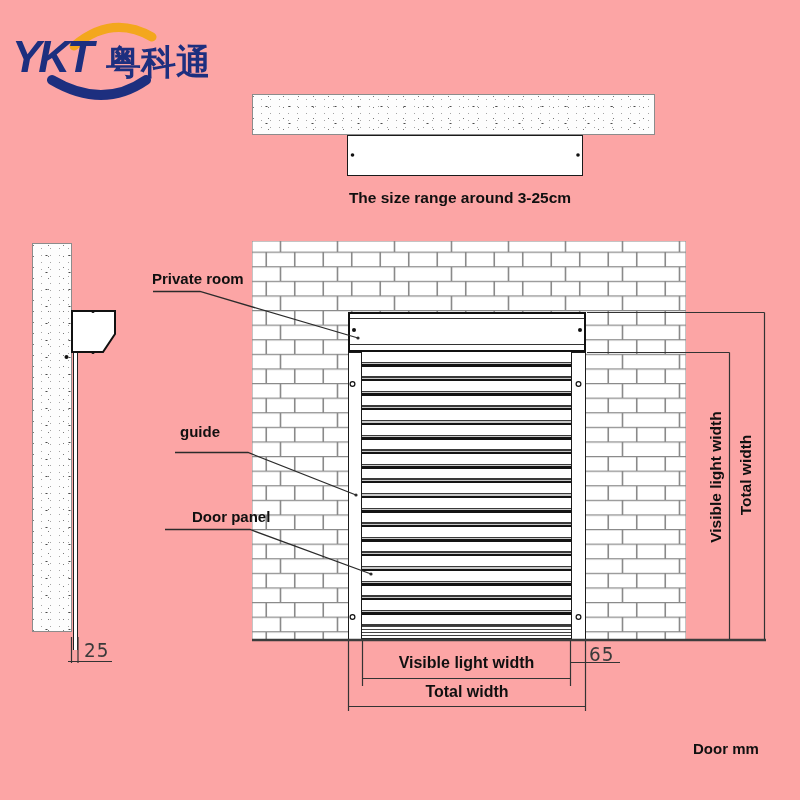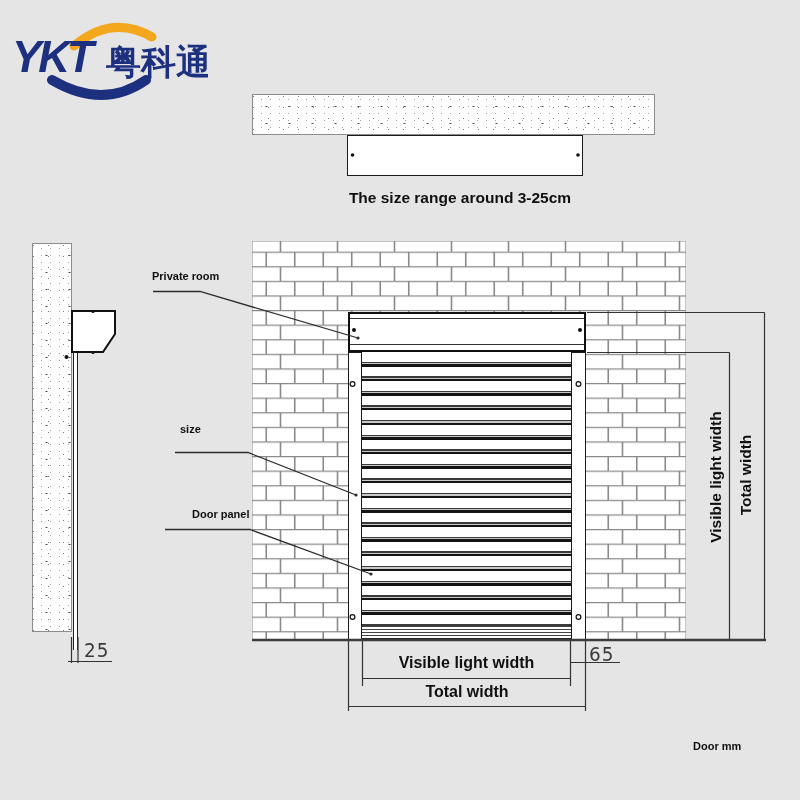--- a/index.html
+++ b/index.html
@@ -1,31 +1,31 @@
 <!DOCTYPE html>
 <html><head>
 <meta charset="utf-8">
 <style>
   html,body{margin:0;padding:0;background:#fff;}
-  #canvas{position:relative;width:800px;height:800px;background:#e5e5e5;overflow:hidden;
+  #canvas{position:relative;width:800px;height:800px;background:#fca5a5;overflow:hidden;
           font-family:"Liberation Sans",sans-serif;}
   .abs{position:absolute;}
   
   .speckle{
     background-color:#fdfdfd;
     background-image:
       radial-gradient(#4a4a4a 0.9px, transparent 1.1px),
       radial-gradient(#7a7a7a 0.8px, transparent 1.0px),
       radial-gradient(#a5a5a5 0.6px, transparent 0.8px);
     background-size:23px 17px, 15px 11px, 9px 7px;
     background-position:2px 3px, 8px 7px, 4px 1px;
     border:1px solid #8c8c8c;
     box-sizing:border-box;
   }
-  .lbl{position:absolute;font-weight:bold;font-size:11px;color:#101010;white-space:nowrap;}
+  .lbl{position:absolute;font-weight:bold;font-size:15px;color:#101010;white-space:nowrap;}
   .center{text-align:center;white-space:nowrap;}
   .rot{transform:rotate(-90deg);}
   .cadnum{position:absolute;font-family:"DejaVu Sans",sans-serif;font-weight:400;
           font-size:20px;color:#3a3a3a;letter-spacing:1px;transform:scaleX(.92);transform-origin:left;}
   .whitebox{position:absolute;background:#fff;box-sizing:border-box;}
   .slats{
     background:
       repeating-linear-gradient(to bottom,
         #ffffff 0px, #ffffff 9.6px,
         #3a3a3a 9.6px, #3a3a3a 11px,
@@ -118,21 +118,21 @@
     <line x1="362.5" y1="678.5" x2="570.5" y2="678.5" stroke="#333" stroke-width="1.2"></line>
     <line x1="348.5" y1="706.5" x2="585.5" y2="706.5" stroke="#333" stroke-width="1.2"></line>
     <line x1="570.5" y1="662.5" x2="620" y2="662.5" stroke="#333" stroke-width="1.2"></line>
 
     <line x1="71.5" y1="637" x2="71.5" y2="663" stroke="#333" stroke-width="1.2"></line>
     <line x1="78" y1="637" x2="78" y2="663" stroke="#333" stroke-width="1.2"></line>
     <line x1="68" y1="661.5" x2="112" y2="661.5" stroke="#333" stroke-width="1.2"></line>
   </svg>
 
   <div class="lbl" style="left:152px;top:270px;">Private room</div>
-  <div class="lbl" style="left:180px;top:423px;">size</div>
+  <div class="lbl" style="left:180px;top:423px;">guide</div>
   <div class="lbl" style="left:160px;top:508px;margin-left:32px;">Door panel</div>
 
   <div class="lbl rot center" style="left:641px;top:468px;width:150px;font-size:15.5px;">Visible light width</div>
   <div class="lbl rot center" style="left:671px;top:466px;width:150px;font-size:15.5px;">Total width</div>
 
   <div class="lbl center" style="left:362px;top:654px;width:209px;font-size:16px;">Visible light width</div>
   <div class="lbl center" style="left:348px;top:683px;width:238px;font-size:16px;">Total width</div>
   <div class="cadnum" style="left:589px;top:642px;">65</div>
 
   <div class="lbl" style="left:693px;top:740px;">Door mm</div>

